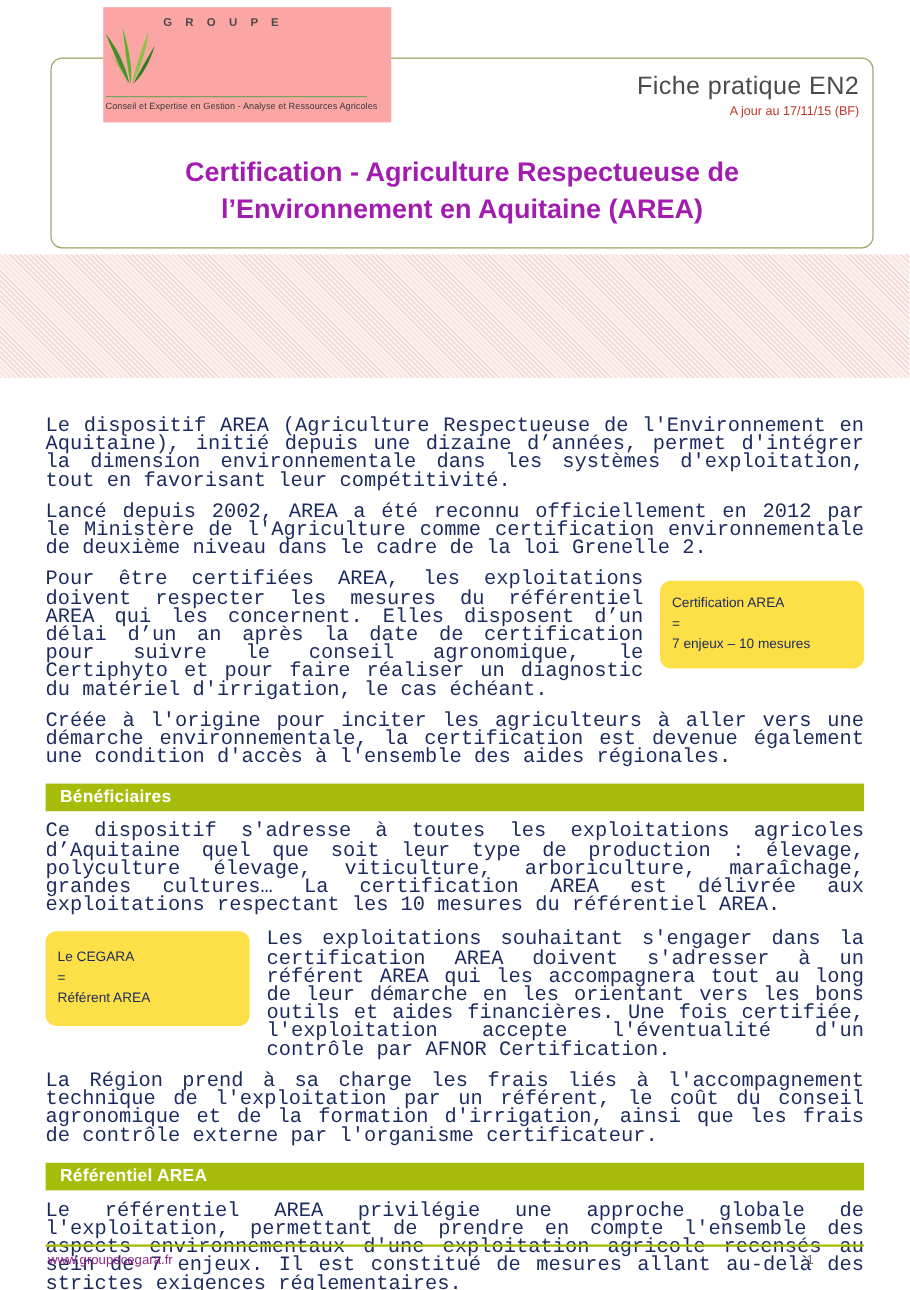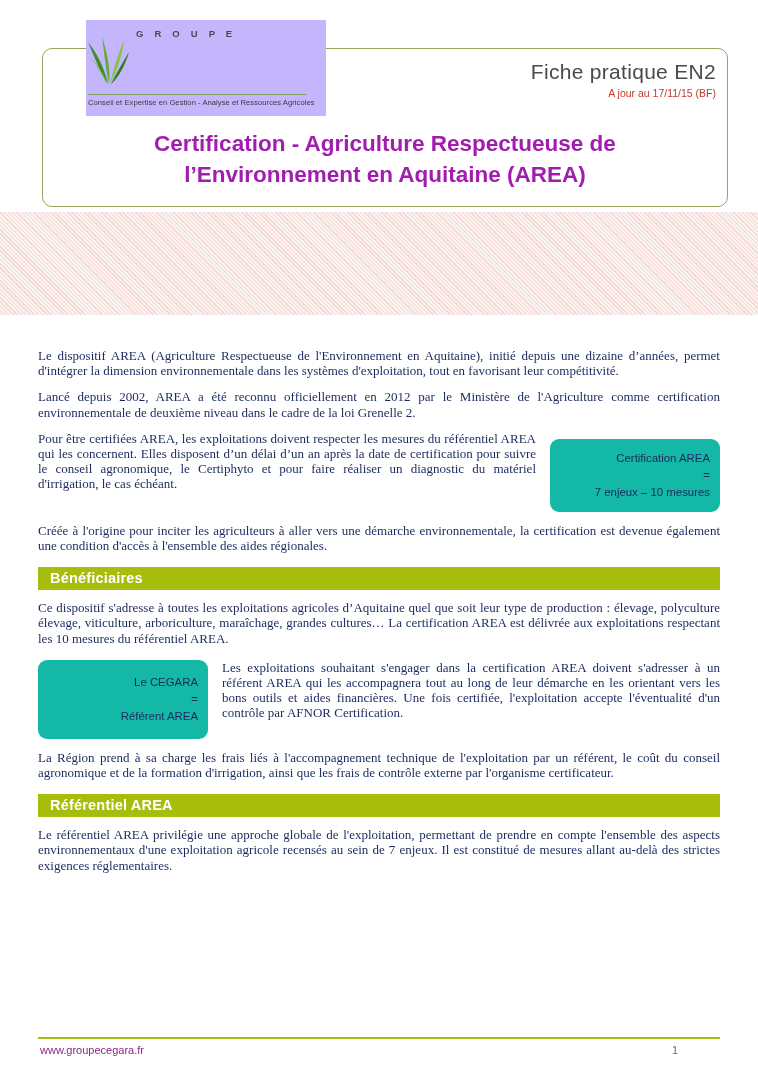--- a/index.html
+++ b/index.html
@@ -24,24 +24,24 @@
     height: 159px;
     border: 1.5px solid #9aa35f;
     border-radius: 10px;
     box-sizing: border-box;
   }
 
   
   .logo-block {
     position: absolute;
     left: 86px;
-    top: 20px;
+    top: 6px;
     width: 240px;
     height: 96px;
-    background: #c4b5fd;
+    background: #fca5a5;
     z-index: 5;
   }
   .logo-grass {
     position: absolute;
     left: 0px;
     top: 14px;
     width: 44px;
     height: 52px;
   }
   .logo-groupe {
@@ -149,44 +149,44 @@
     font-size: 14.5px;
     font-weight: bold;
     padding: 3px 0 4px 12px;
     margin: 0 0 10px 0;
     font-family: "Liberation Sans", sans-serif;
     letter-spacing: 0.2px;
     width: 682px;
     box-sizing: border-box;
   }
   .para {
-    font-size: 13px;
+    font-size: 17px;
     line-height: 15.2px;
     color: #1b2a5e;
     text-align: justify;
     margin: 0 0 11px 0;
-    font-family: Liberation Serif, serif;
+    font-family: Liberation Mono, monospace;
   }
   .para.last { margin-bottom: 14px; }
 
   .row-with-box {
     display: flex;
     align-items: flex-start;
     gap: 14px;
     margin-bottom: 11px;
   }
   .row-with-box .para { margin-bottom: 0; }
 
   .callout {
-    background: #14b8a6;
+    background: #fde047;
     border-radius: 9px;
     color: #1b2a5e;
     font-size: 11.4px;
     line-height: 17px;
-    text-align: right;
+    text-align: left;
     padding: 11px 10px;
     box-sizing: border-box;
     font-family: "Liberation Sans", sans-serif;
   }
   .callout-right {
     width: 170px;
     flex: 0 0 170px;
     margin-top: 8px;
   }
   .callout-left {

